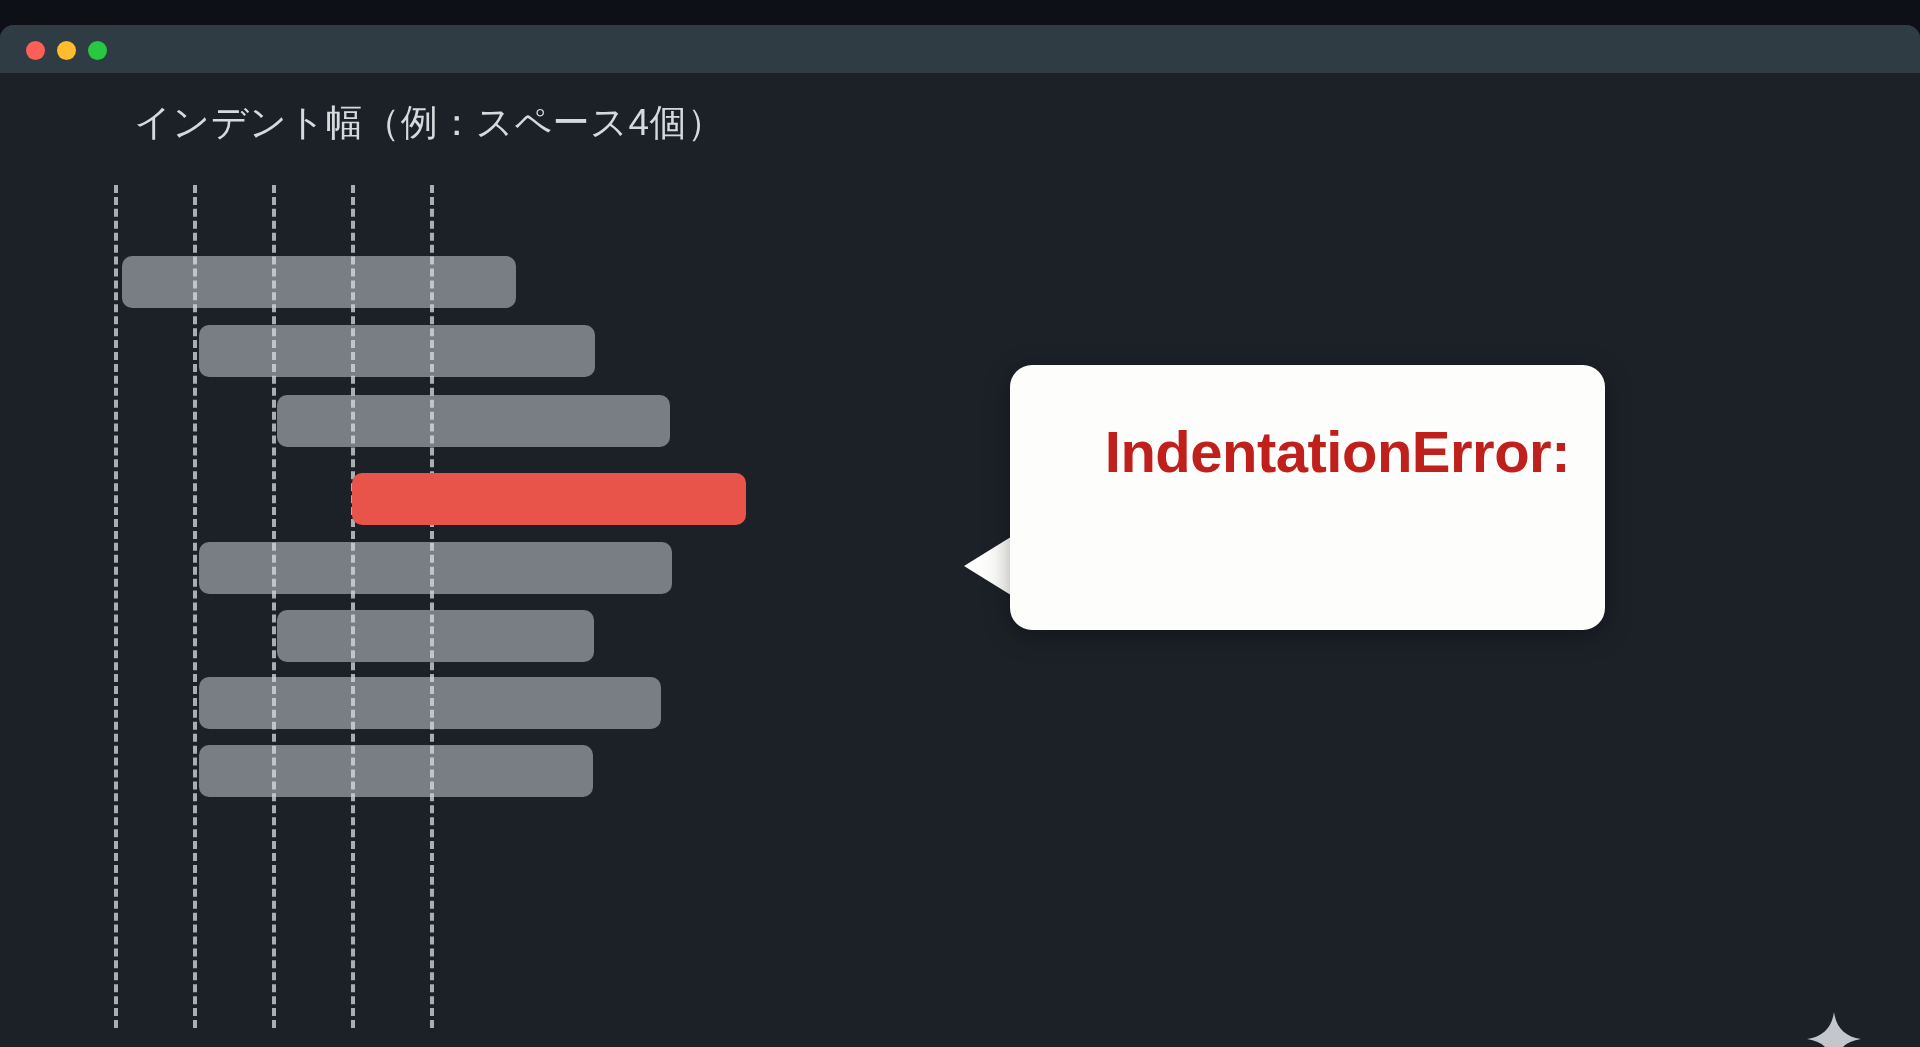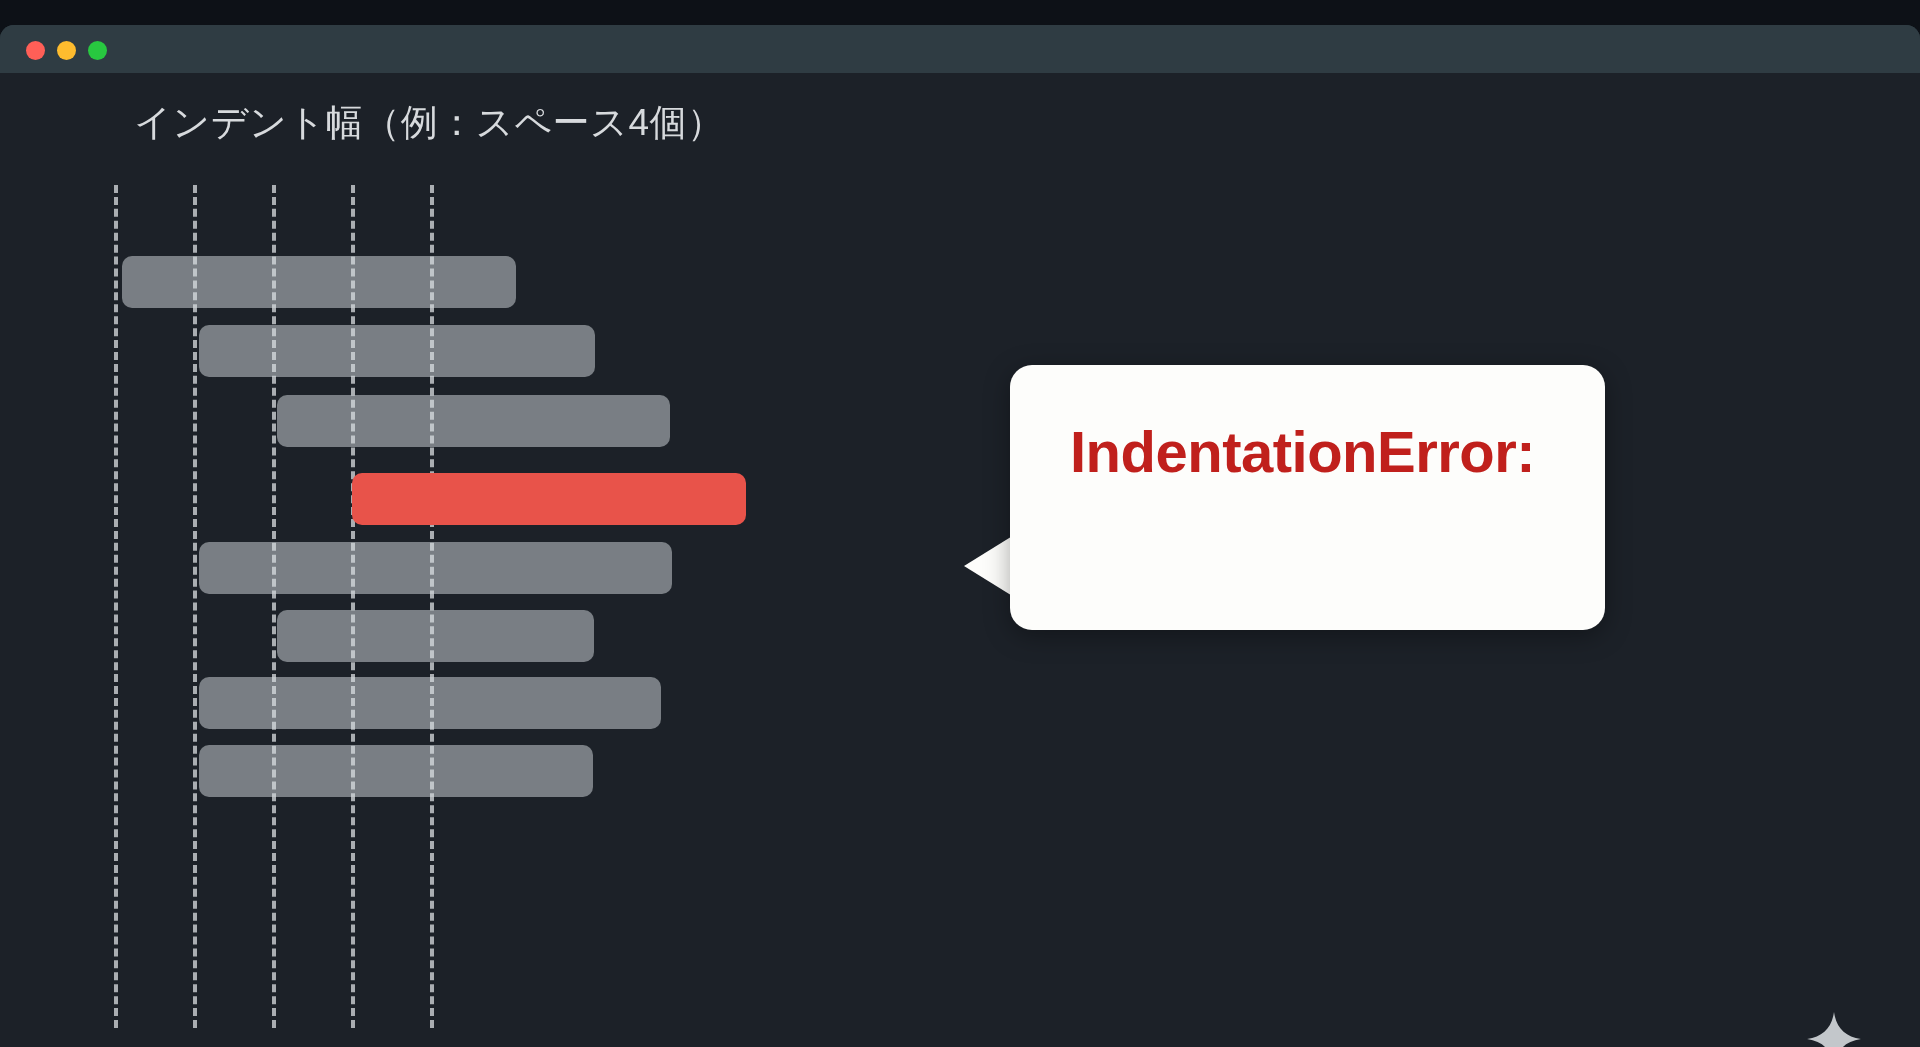--- a/index.html
+++ b/index.html
@@ -122,21 +122,21 @@
     position: absolute;
     left: 60px;
     top: 48px;
     width: 500px;
     color: #c0201c;
     font-size: 58px;
     font-weight: bold;
     line-height: 1.36;
     letter-spacing: -0.5px;
   }
-  #bubble-text .line { display: block; white-space: nowrap; }
+  #bubble-text .line { display: block; white-space: nowrap; text-align: right; }
 
   
   #sparkle {
     position: absolute;
     left: 1806px;
     top: 938px;
     width: 56px;
     height: 56px;
   }
 </style>

